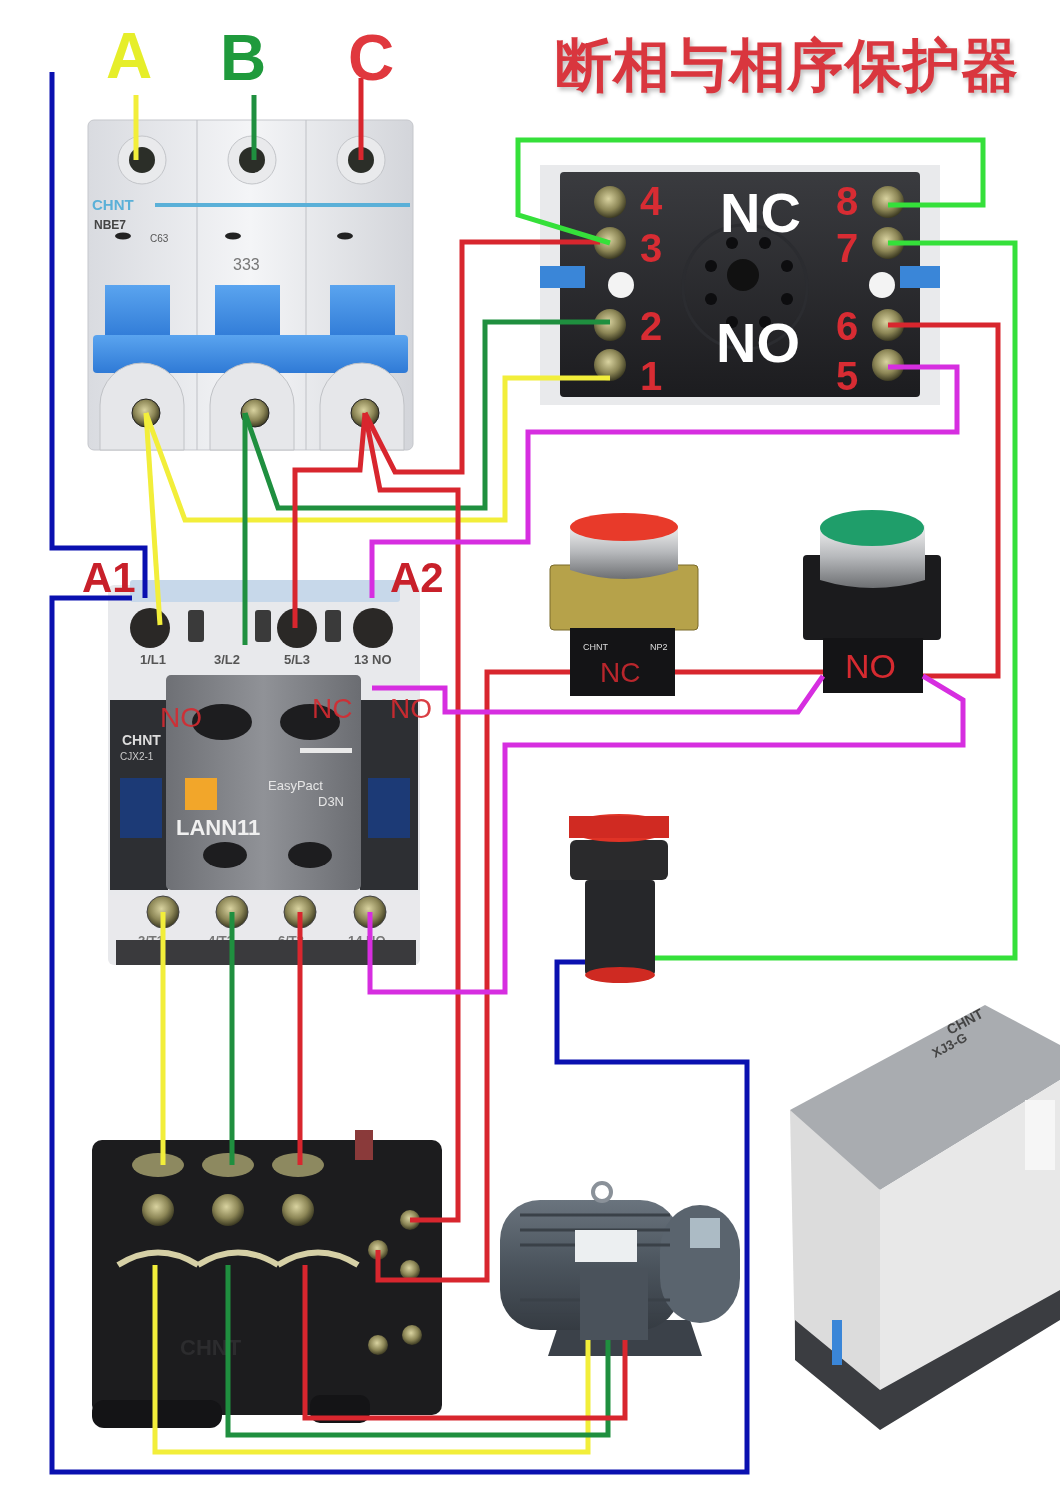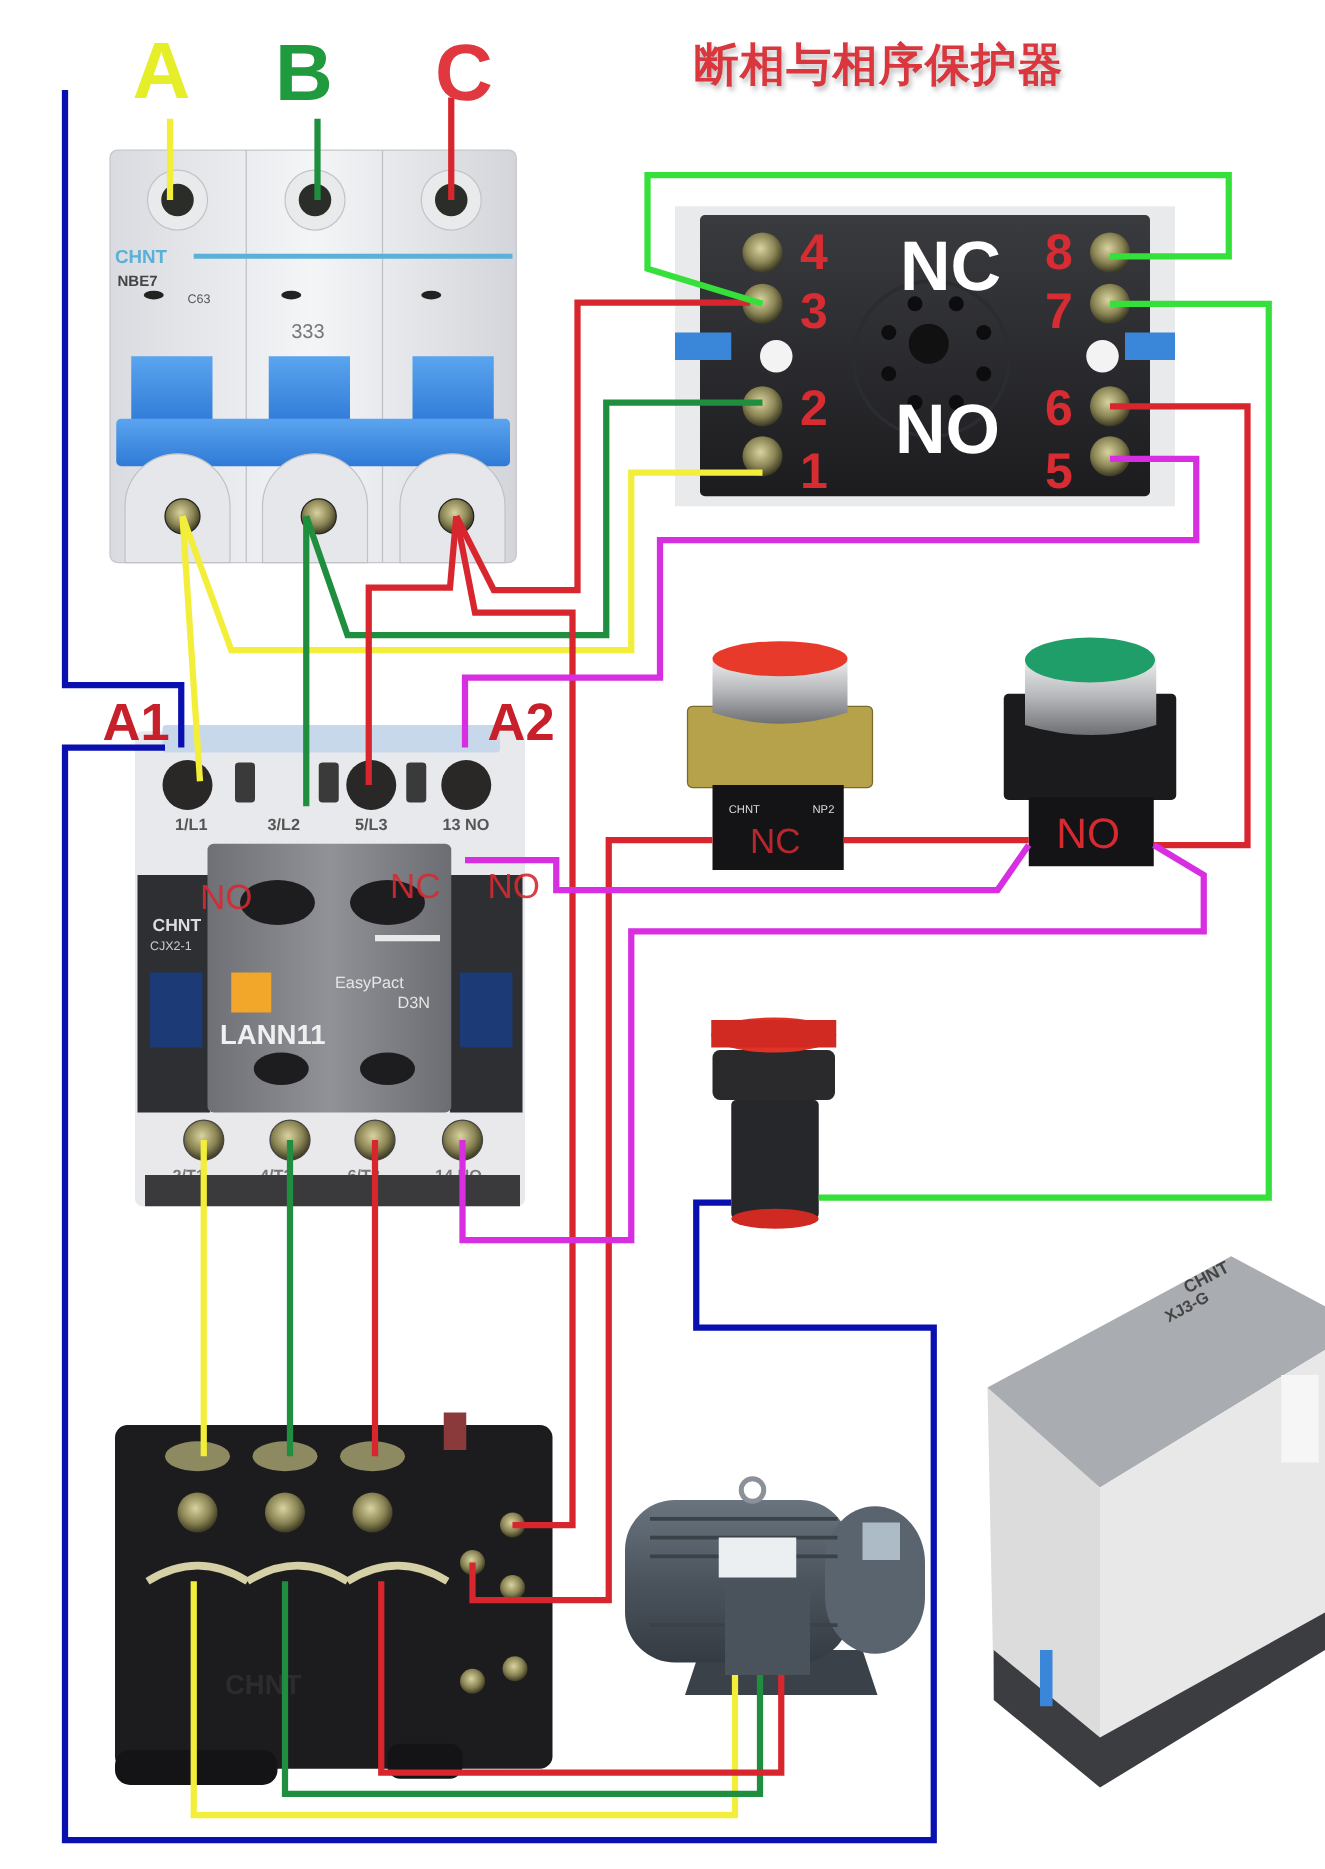--- a/index.html
+++ b/index.html
@@ -1,19 +1,19 @@
 <!DOCTYPE html>
 <html><head>
 <meta charset="utf-8">
 <style>
   html,body{margin:0;padding:0;background:#fff;}
   body{width:1060px;height:1495px;position:relative;overflow:hidden;font-family:"Liberation Sans",sans-serif;}
   #stage{position:absolute;left:0;top:0;width:1060px;height:1495px;}
   svg text{font-family:"Liberation Sans",sans-serif;}
-  .title{position:absolute;left:555px;top:28px;font-size:36px;font-weight:bold;color:#d9363e;letter-spacing:1px;text-shadow:2px 3px 4px rgba(0,0,0,.25);}
+  .title{position:absolute;left:555px;top:28px;font-size:57px;font-weight:bold;color:#d9363e;letter-spacing:1px;text-shadow:2px 3px 4px rgba(0,0,0,.25);}
 </style>
 </head>
 <body>
 
 <div id="stage">
 <svg width="1060" height="1495" viewBox="0 0 1060 1495" xmlns="http://www.w3.org/2000/svg">
   <defs>
     <linearGradient id="gWhite" x1="0" y1="0" x2="1" y2="0">
       <stop offset="0" stop-color="#d9dbe0"></stop>
           <stop offset=".5" stop-color="#f4f5f7"></stop>

